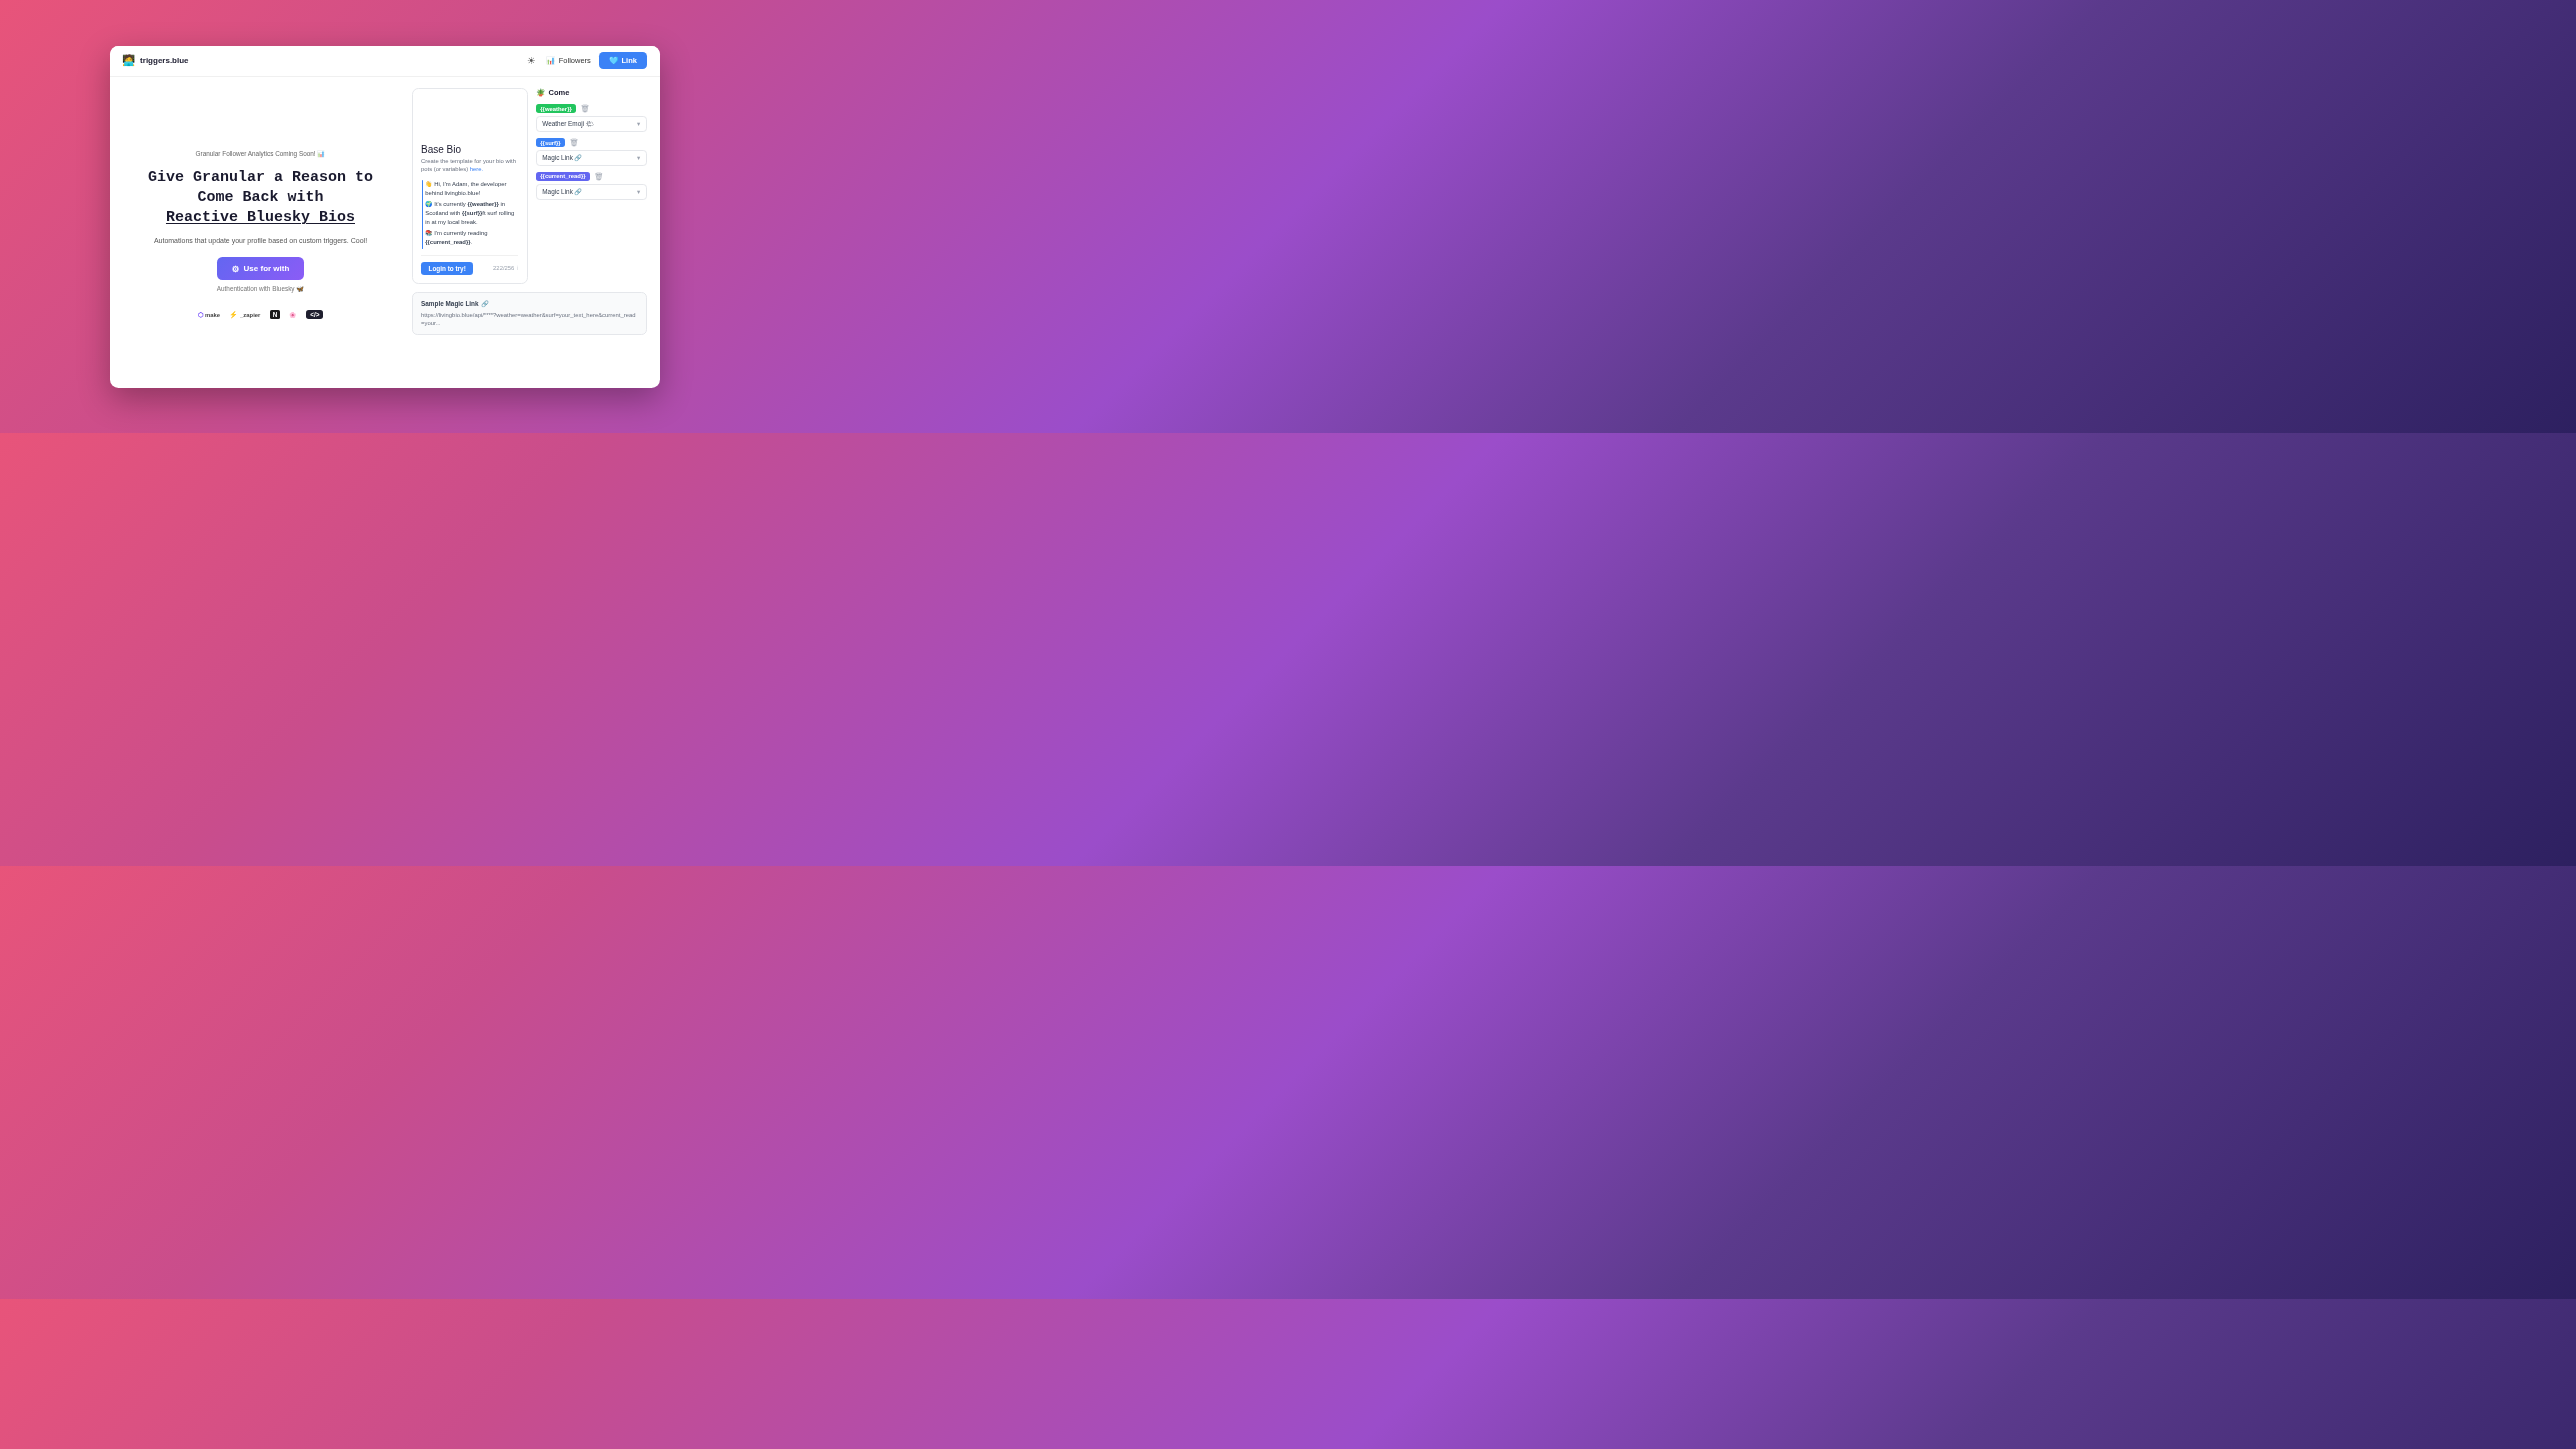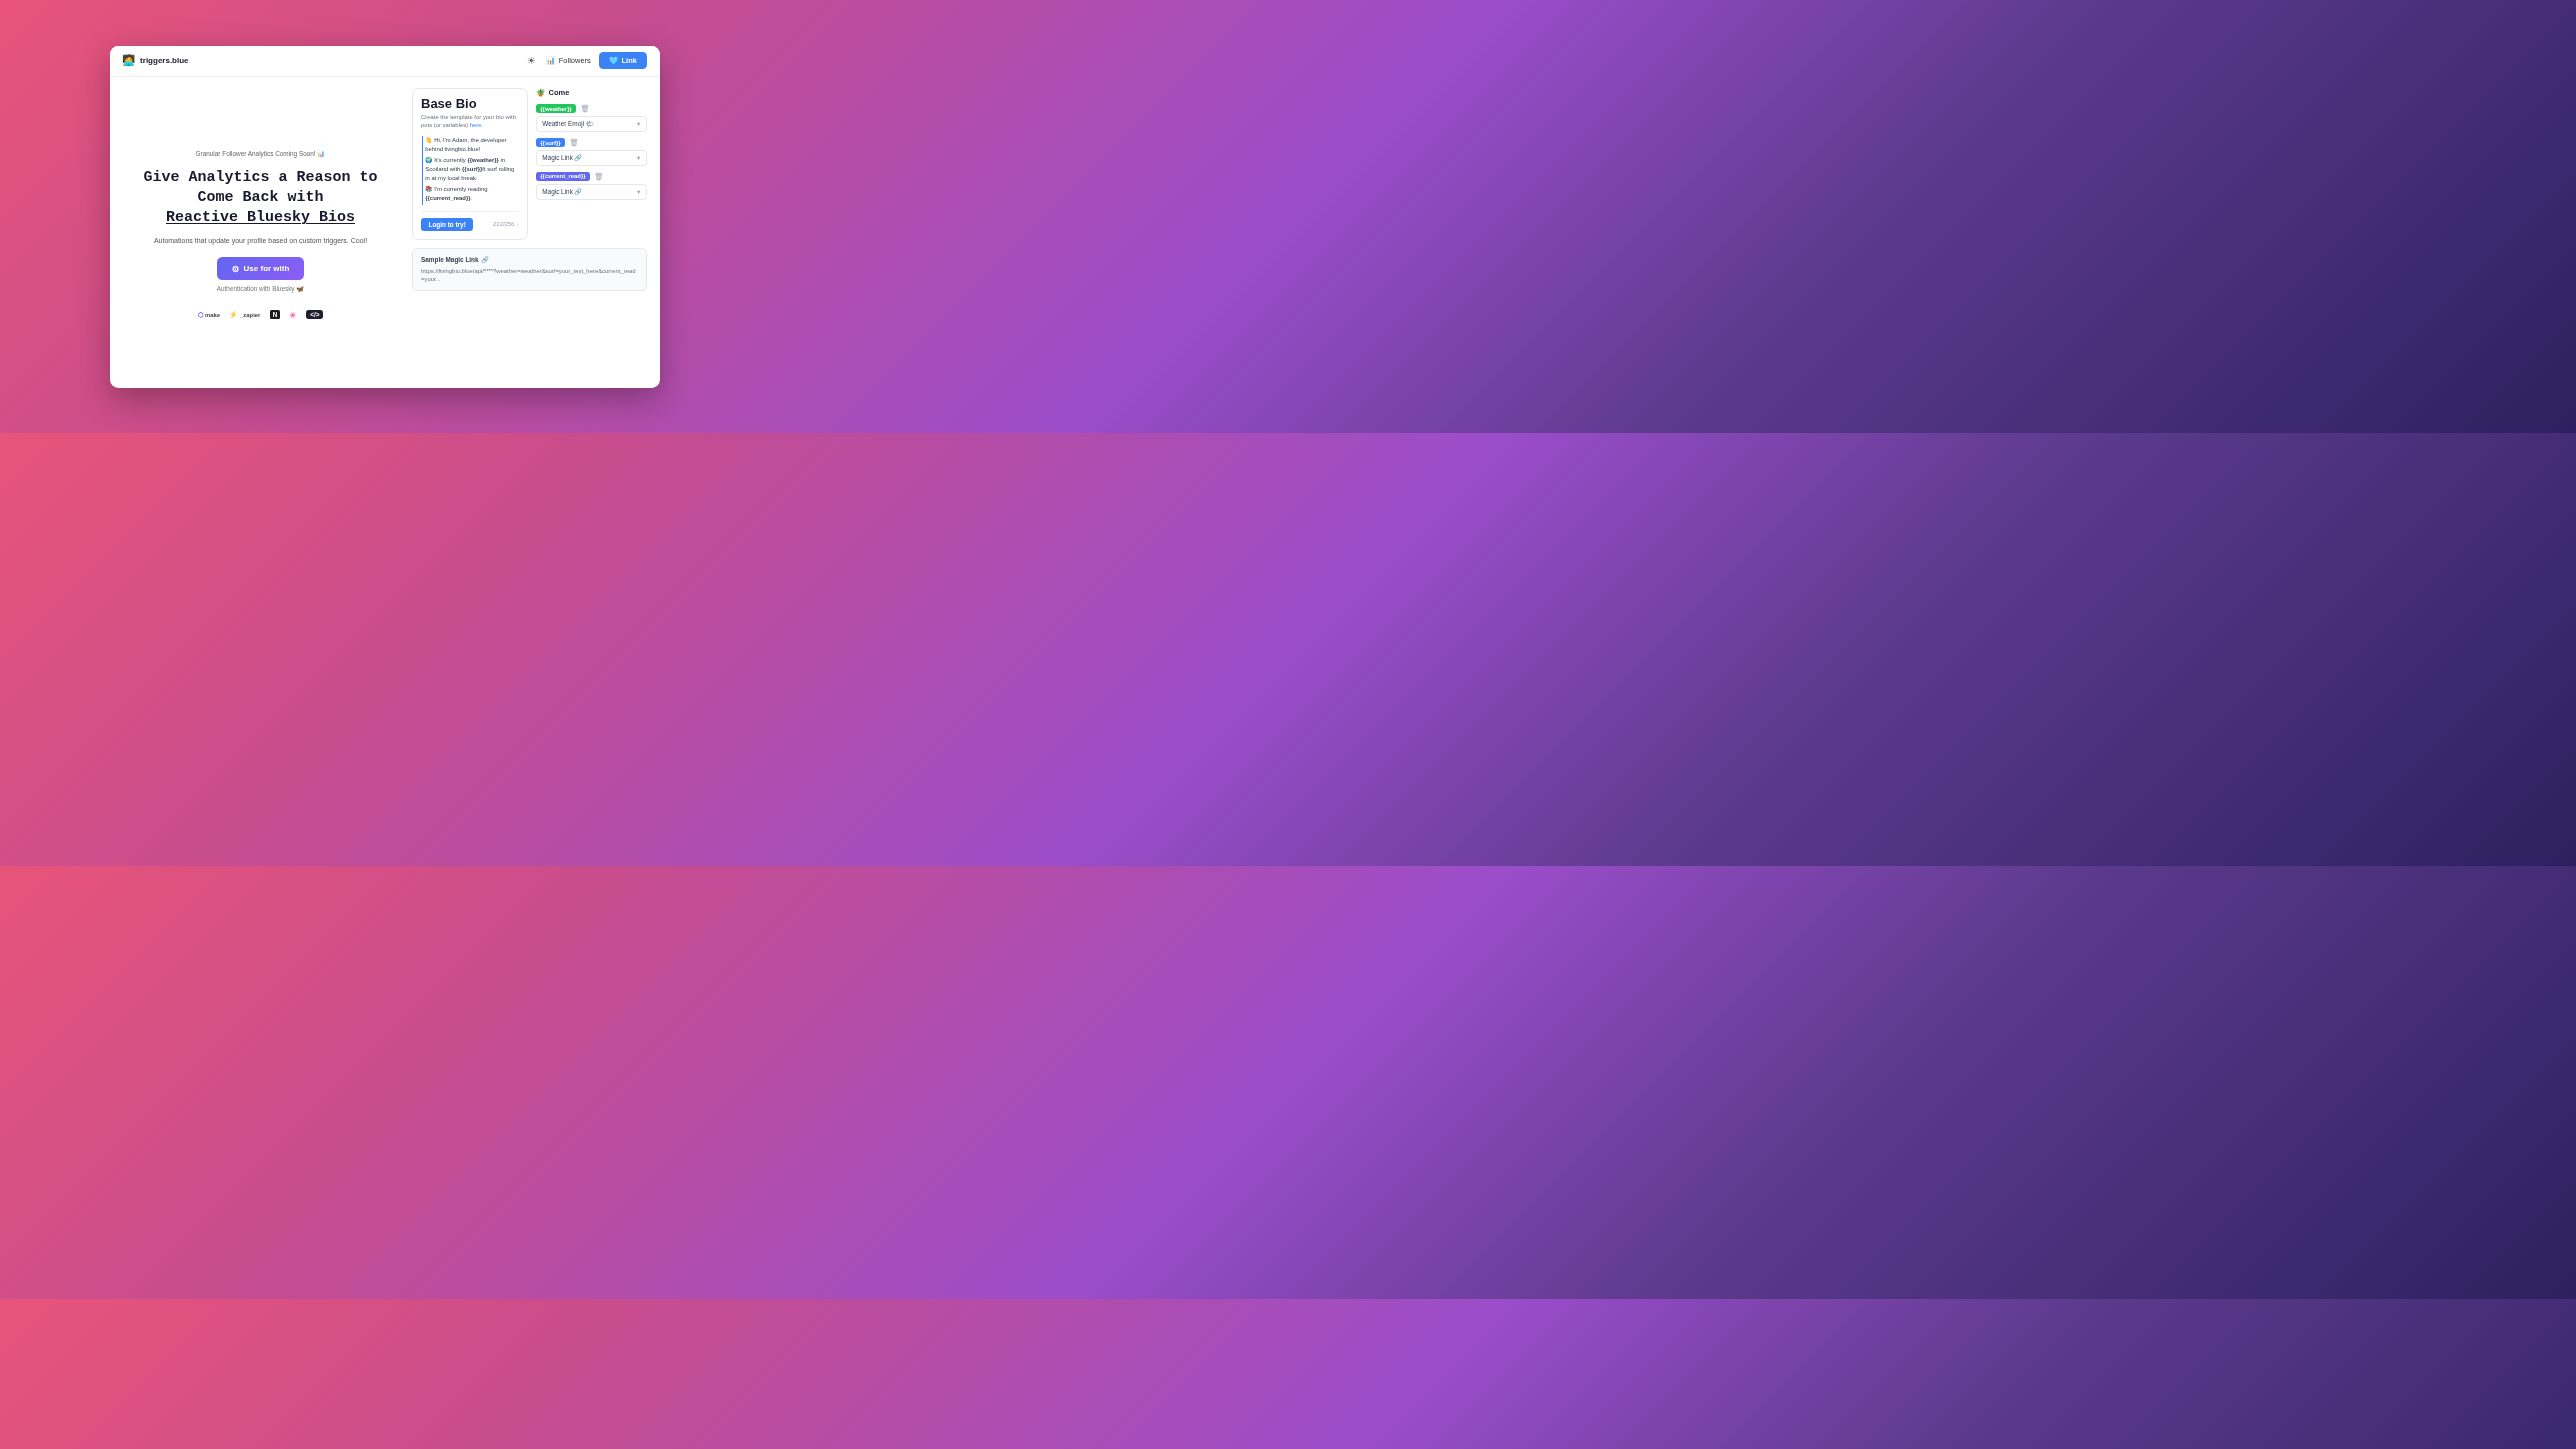--- a/index.html
+++ b/index.html
@@ -173,24 +173,25 @@
     
     .bio-card {
       background: #fff;
       border: 0.5px solid #e5e7eb;
       border-radius: 6.4px;
       padding: 7.5px 8.5px;
       width: 116px;
       flex-shrink: 0;
     }
     .bio-card-title {
-      font-size: 13px;
-      font-weight: 700;
+      font-size: 10px;
+      font-weight: 400;
       color: #1a1a2e;
       margin-bottom: 2.1px;
+      margin-top: 48px;
     }
     .bio-card-desc {
       font-size: 5.9px;
       color: #6b7280;
       margin-bottom: 6.4px;
       line-height: 1.4;
     }
     .bio-card-desc a {
       color: #3b82f6;
       text-decoration: none;
@@ -359,21 +360,21 @@
         <span>Link</span>
       </button>
     </div>
   </nav>
 
   <div class="main-content">
 
     <div class="hero">
       <div class="coming-soon">Granular Follower Analytics Coming Soon! 📊</div>
       <h1 class="hero-title">
-        <span>Give Analytics a Reason to</span><br>
+        <span>Give Granular a Reason to</span><br>
         <span>Come Back with</span><br>
         <span class="underline">Reactive Bluesky Bios</span>
       </h1>
       <p class="hero-subtitle">Automations that update your profile based on custom triggers. Cool!</p>
       <button class="use-free-btn">
         <span class="btn-icon">⚙</span>
         <span>Use for with</span>
       </button>
       <div class="auth-note">Authentication with Bluesky 🦋</div>
       <div class="integrations">

